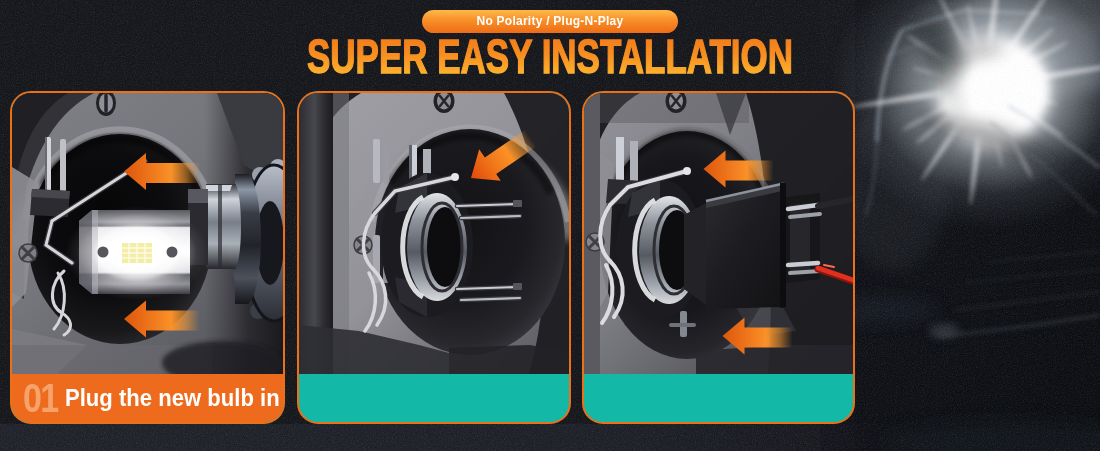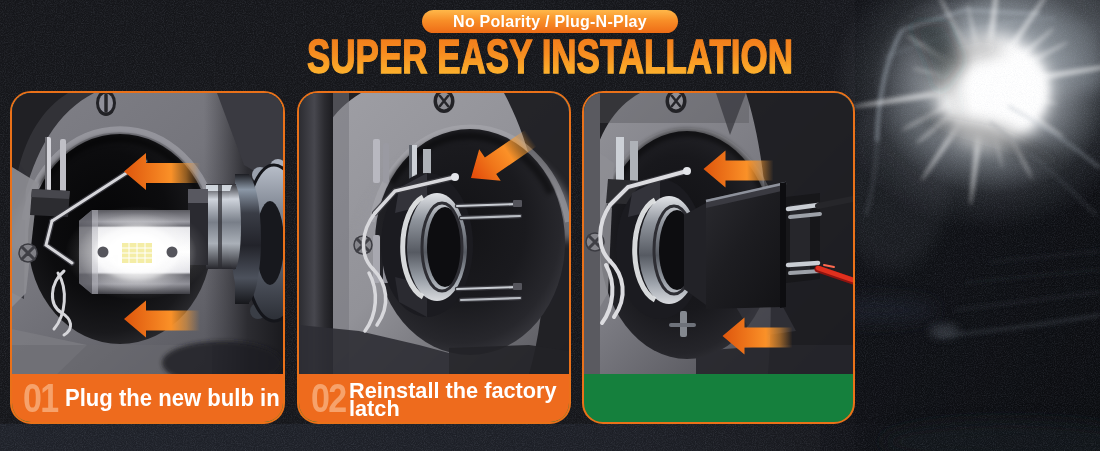--- a/index.html
+++ b/index.html
@@ -1,23 +1,23 @@
 <!DOCTYPE html>
 <html><head>
 <meta charset="utf-8">
 <style>
   html,body{margin:0;padding:0;}
   body{width:1100px;height:451px;overflow:hidden;background:#131418;font-family:"Liberation Sans",sans-serif;}
   .stage{position:relative;width:1100px;height:451px;background:#15161a;overflow:hidden;}
   .bgsvg{position:absolute;left:0;top:0;}
   .pill{position:absolute;left:422px;top:10px;width:256px;height:23px;border-radius:12px;
         background:linear-gradient(180deg,#ffb84a 0%,#f88f28 45%,#ee6c16 100%);
-        color:#fff;font-weight:bold;font-size:16px;line-height:23px;text-align:center;letter-spacing:0.25px;}
+        color:#fff;font-weight:bold;font-size:12px;line-height:23px;text-align:center;letter-spacing:0.25px;}
   .panel{position:absolute;top:91px;height:329px;border:2px solid #ea7119;border-radius:21px;
-         overflow:hidden;background:#15803d;}
+         overflow:hidden;background:#14b8a6;}
   .p1{left:10px;width:271px;}
   .p2{left:297px;width:270px;}
   .p3{left:582px;width:269px;}
   .photo{position:absolute;left:0;top:0;}
   .foot{position:absolute;left:0;right:0;bottom:0;height:48px;background:#ee6b1d;
         display:flex;align-items:center;color:#fff;}
   .num{font-weight:bold;font-size:40px;color:#f6a26b;letter-spacing:-2px;flex:none;display:inline-block;transform:scaleX(0.85);transform-origin:left center;margin-right:-9px;}
   .cap{font-weight:bold;color:#fff;display:inline-block;transform-origin:left center;flex:none;}
 </style>
 </head>
@@ -408,24 +408,20 @@
         <path d="M76,120 C62,138 60,162 74,176"></path>
         <path d="M74,176 C88,190 92,212 78,232"></path>
         <path d="M70,180 C80,198 78,222 66,238"></path>
       </g>
       <circle cx="156" cy="84" r="4" fill="#e4e6ea"></circle>
 
       <g transform="translate(172,85) rotate(-34.5)">
         <path d="M0,0 L23,-19 L23,-9 L72,-9 L72,11 L23,11 L23,19 Z" fill="url(#arrowg2)"></path>
       </g>
     </svg>
-    <div class="foot">
-        <span class="num" style="margin-left:12px;">02</span>
-        <span class="cap" style="font-size:21.5px;line-height:18px;margin-left:6px;margin-top:4px;white-space:nowrap;transform:scaleX(1.01);">Reinstall the factory<br>latch</span>
-      </div>
   </div>
 
   <div class="panel p3">
     <svg class="photo" width="269" height="281" viewBox="0 0 269 281">
       <defs>
         <radialGradient id="p3hole" cx="0.45" cy="0.45" r="0.62">
           <stop offset="0%" stop-color="#111114"></stop>
           <stop offset="55%" stop-color="#18181c"></stop>
           <stop offset="85%" stop-color="#25252a"></stop>
           <stop offset="100%" stop-color="#36363c"></stop>

